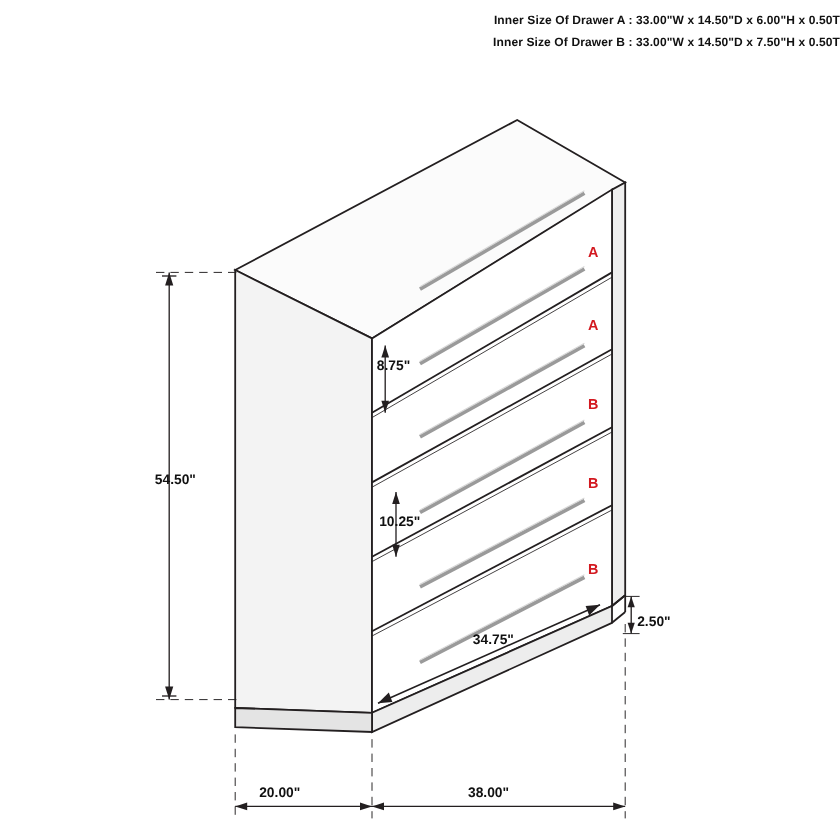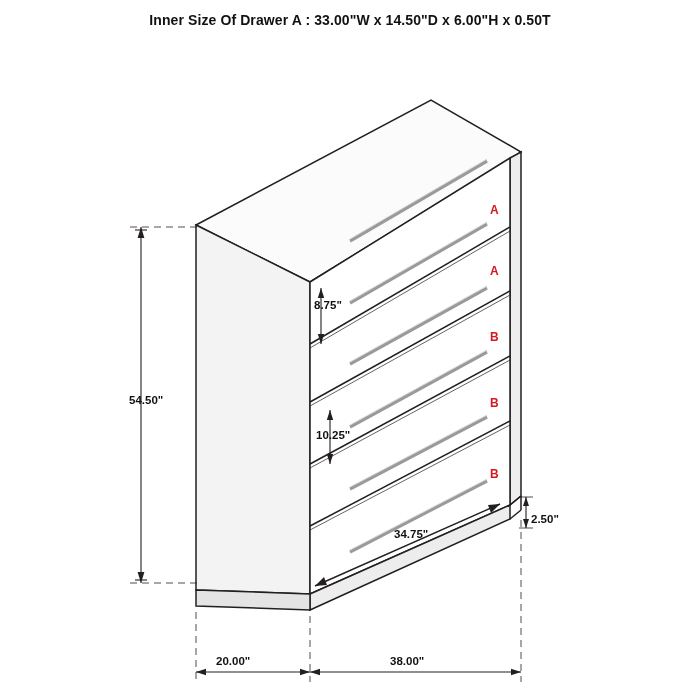--- a/index.html
+++ b/index.html
@@ -18,22 +18,22 @@
   #stage {
     position: absolute;
     left: 0; top: 0;
     width: 700px;
     height: 700px;
   }
   .hdr {
     position: absolute;
     left: 0;
     width: 700px;
-    text-align: center;
-    font-size: 14px;
+    text-align: right;
+    font-size: 10px;
     font-weight: bold;
     letter-spacing: 0.1px;
     color: #111111;
   }
   .hdr1 { top: 12px; }
   .hdr2 { top: 30px; }
 
   svg { position: absolute; left: 0; top: 0; }
 
   .lbl {
@@ -50,20 +50,21 @@
     color: #d31920;
     white-space: nowrap;
   }
 </style>
 </head>
 <body>
 
 <div id="stage">
 
   <div class="hdr hdr1">Inner Size Of Drawer  A : 33.00"W x 14.50"D x 6.00"H x 0.50T</div>
+  <div class="hdr hdr2">Inner Size Of Drawer B : 33.00"W x 14.50"D x 7.50"H x 0.50T</div>
 
   <svg width="700" height="700" viewBox="0 0 700 700">
     <g fill="none" stroke="#231f20" stroke-width="1.5" stroke-linejoin="miter" stroke-linecap="butt">
 
       <polygon points="196,225 431,100 521,152 310,282" fill="#fbfbfb" stroke="#231f20"></polygon>
 
       <polygon points="196,225 310,282 310,594 196,590" fill="#f3f3f3" stroke="#231f20"></polygon>
 
       <polygon points="510,158 521,152 521,496 510,505" fill="#eeeeee" stroke="#231f20"></polygon>
 

